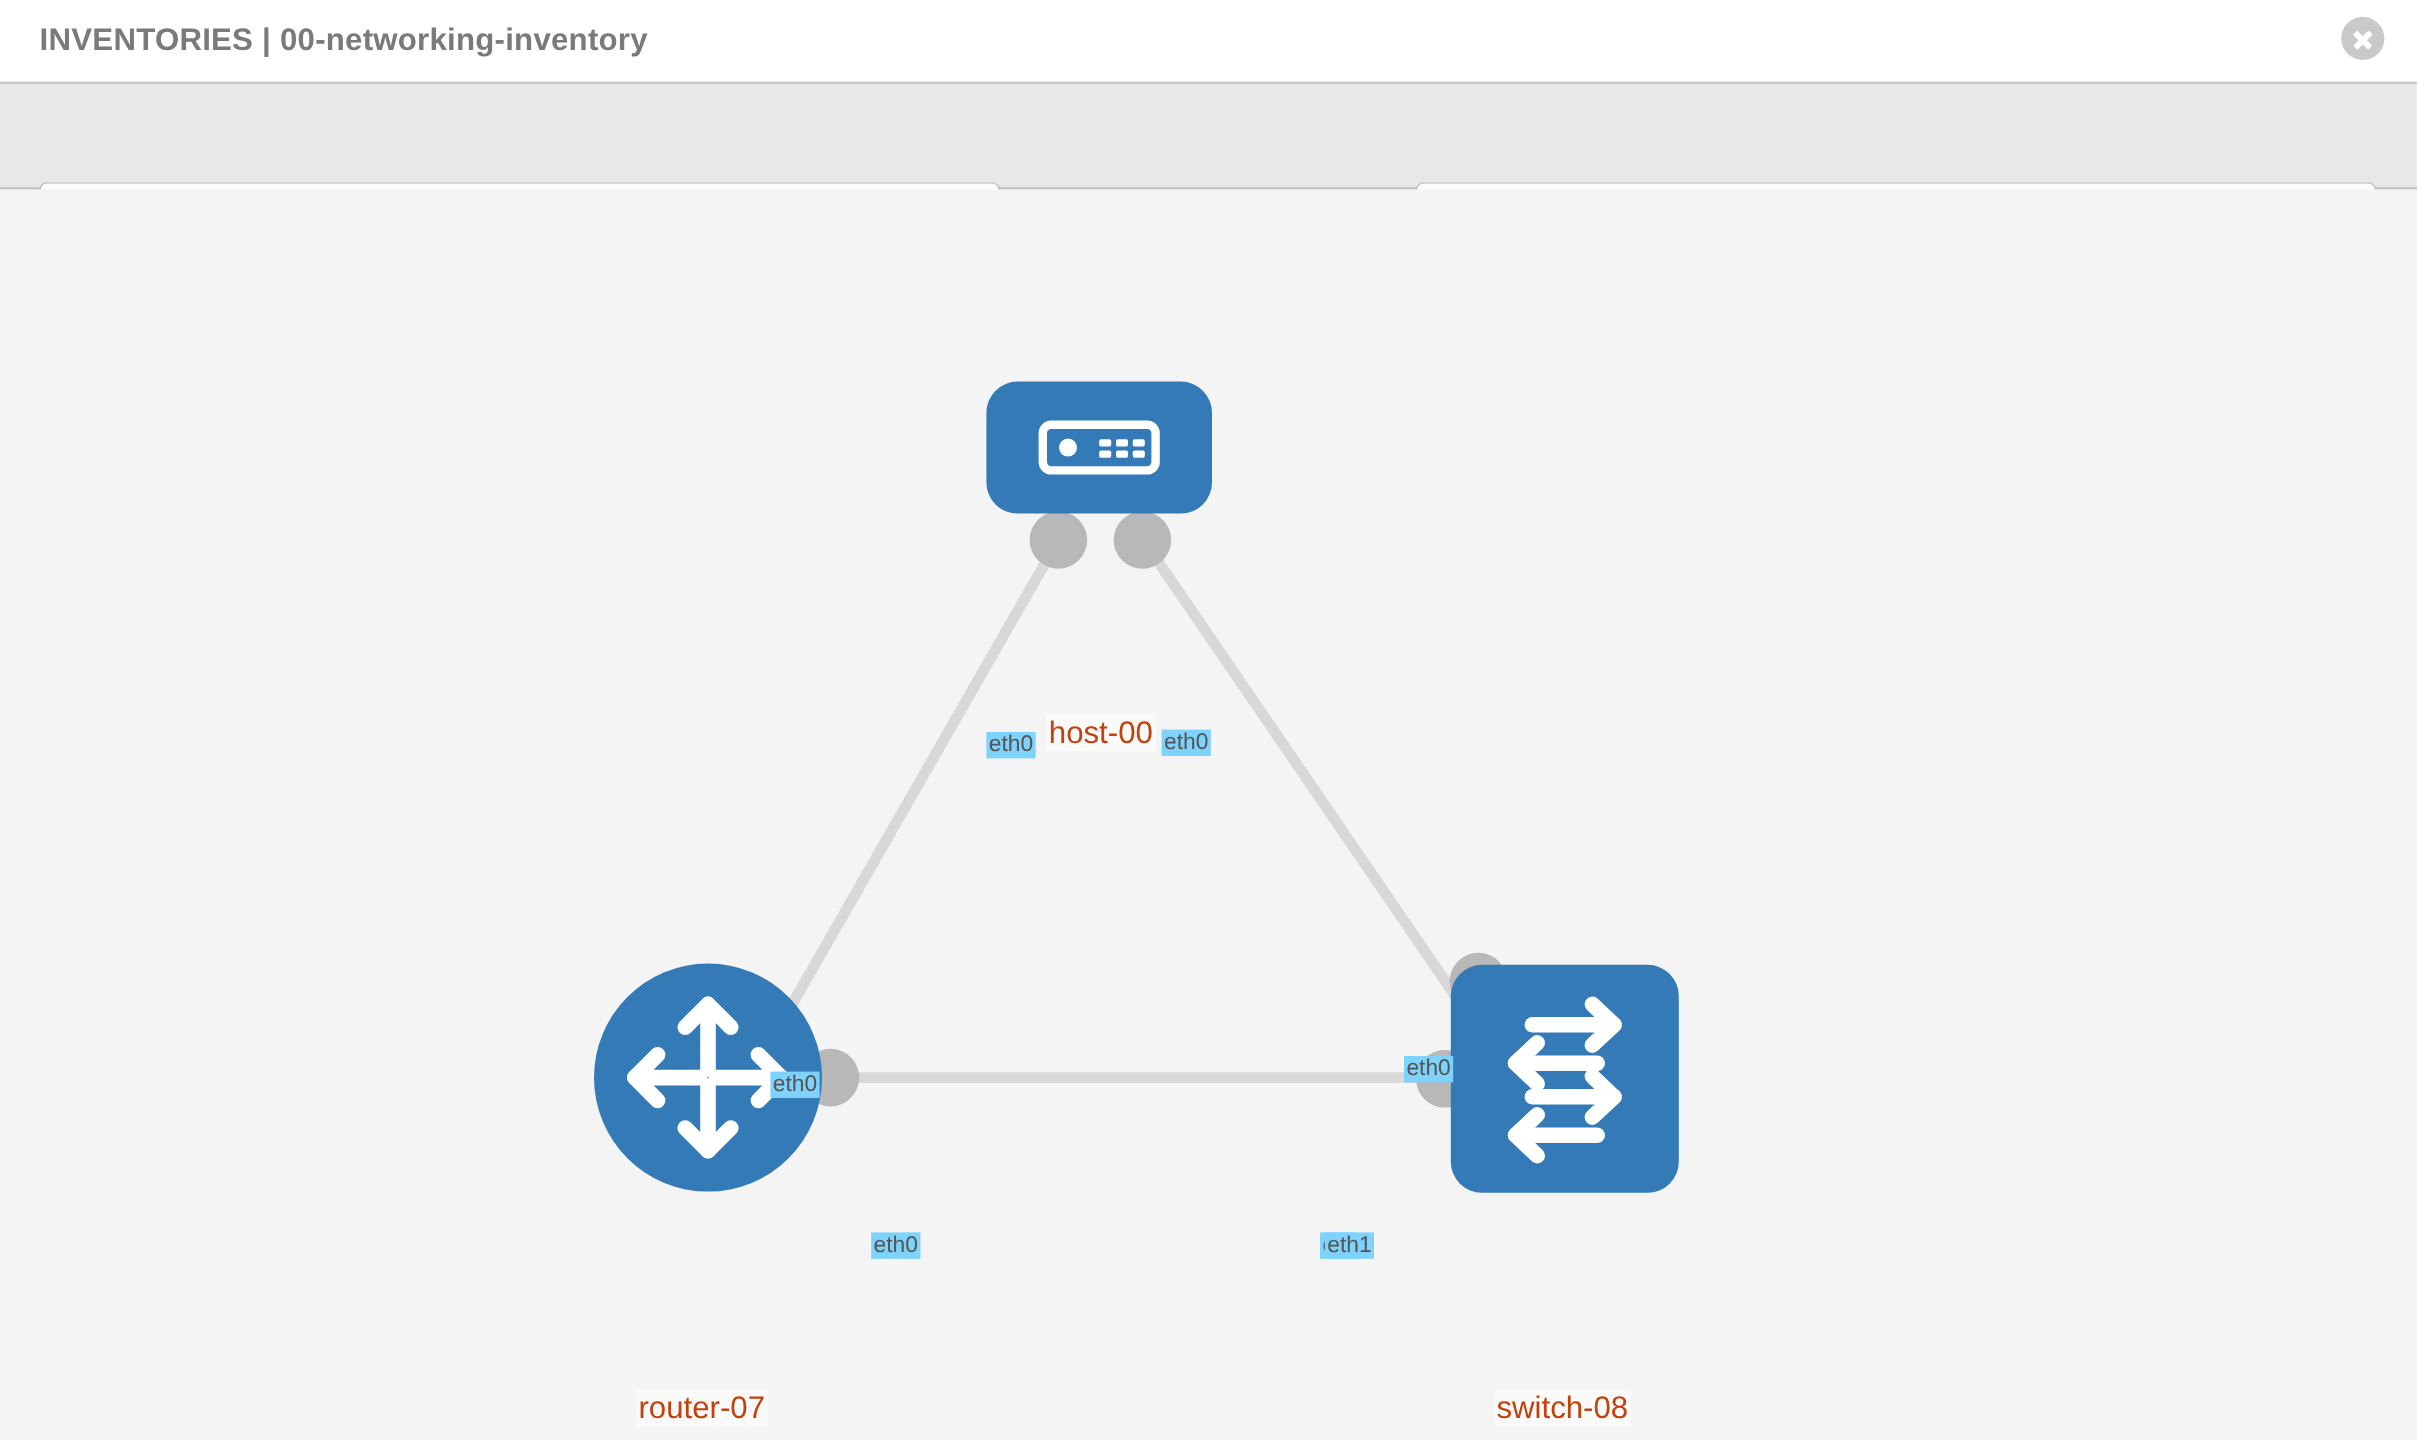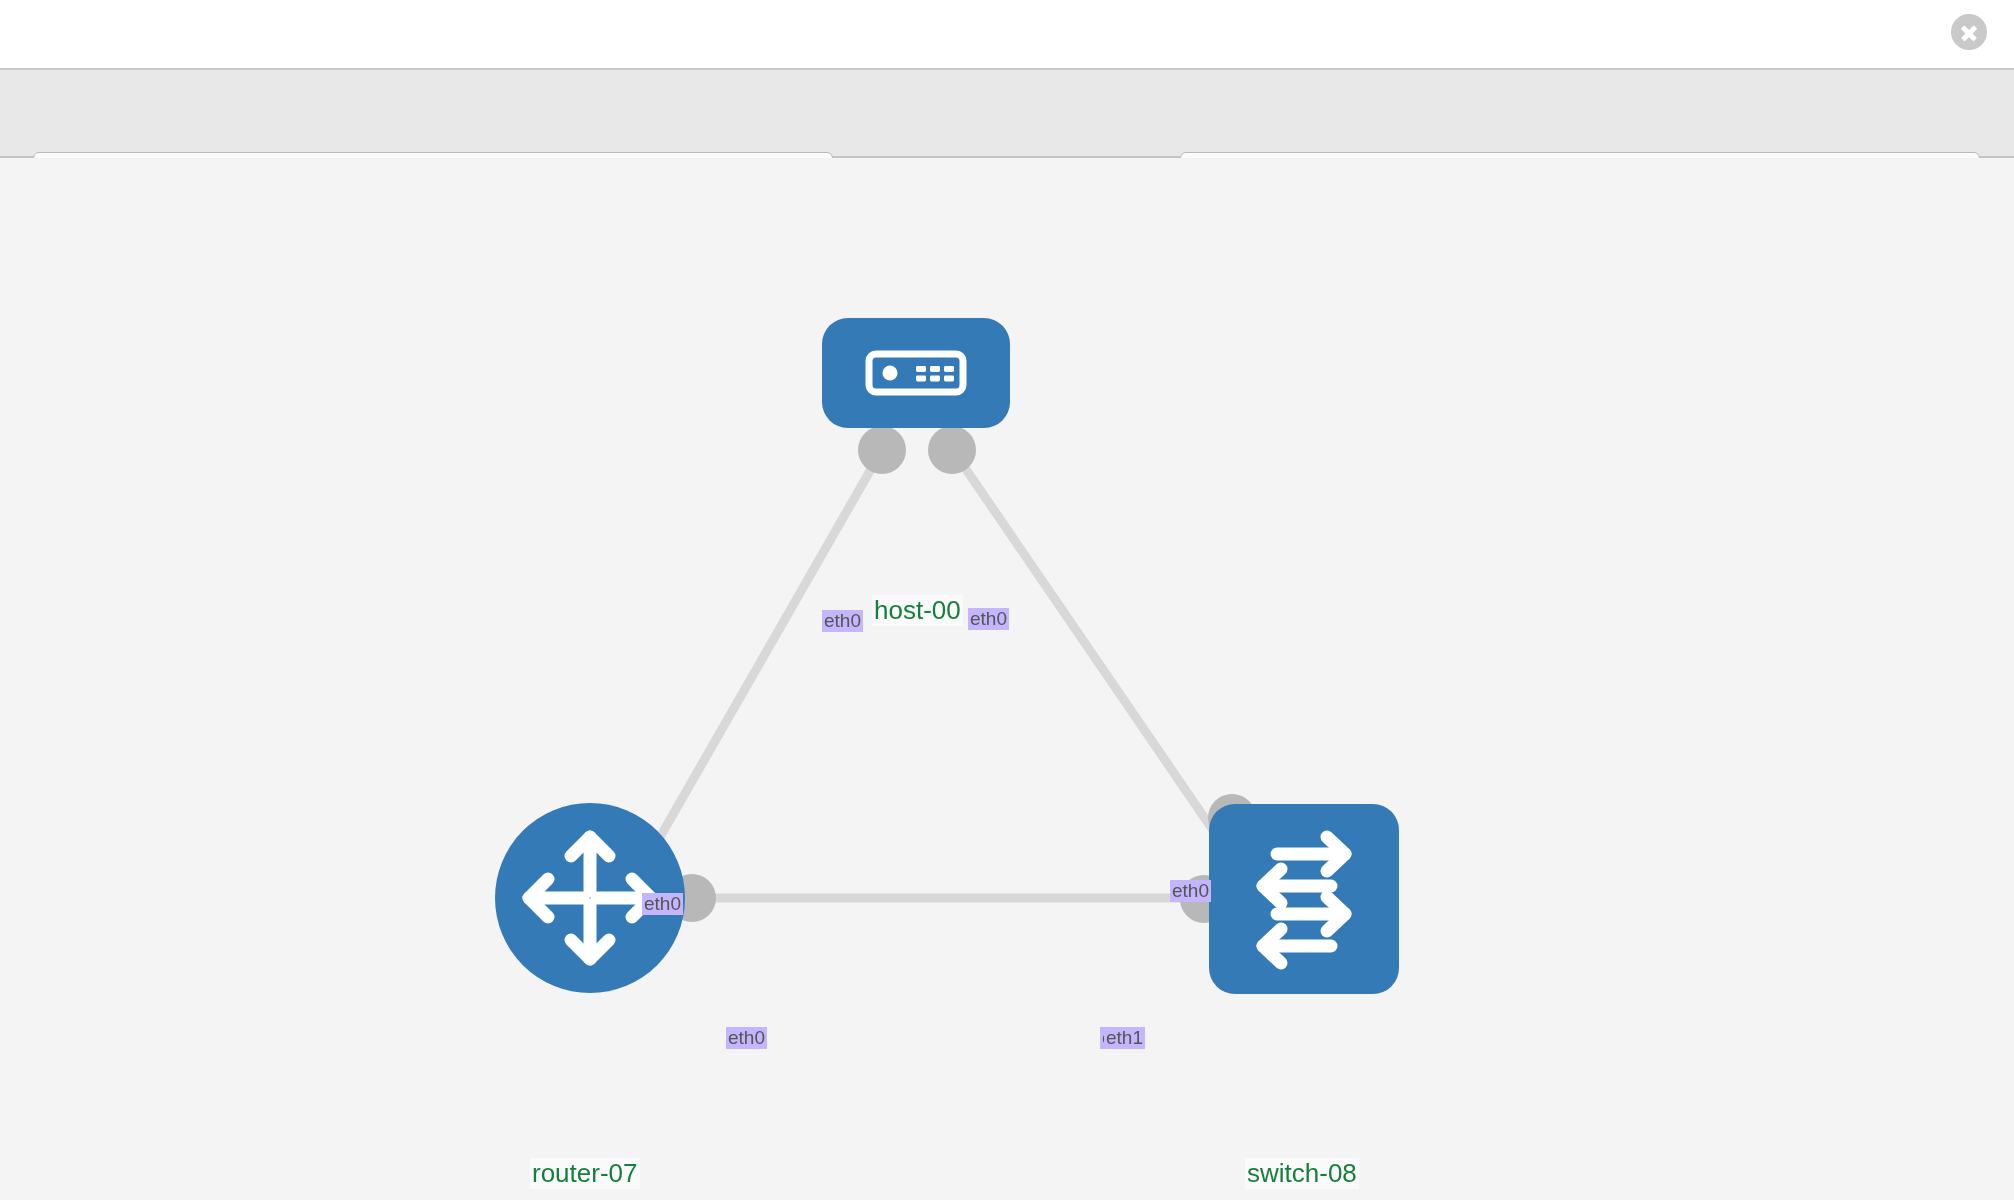--- a/index.html
+++ b/index.html
@@ -109,51 +109,52 @@
     background: #337ab7;
     cursor: pointer;
   }
   #node-host   { left: 822px; top: 160px;  width: 188px; height: 110px; border-radius: 26px; }
   #node-router { left: 495px; top: 645px;  width: 190px; height: 190px; border-radius: 50%; }
   #node-switch { left: 1209px; top: 646px; width: 190px; height: 190px; border-radius: 26px; }
 
   .node-caption {
     position: absolute;
     font-size: 26px;
-    color: #15803d;
+    color: #c2410c;
     background: #fafafa;
     white-space: nowrap;
     padding: 0 2px;
     cursor: pointer;
   }
   #caption-host   { left: 872px; top: 437px; }
   #caption-router { left: 530px; top: 1000px; }
   #caption-switch { left: 1245px; top: 1000px; }
 
   .edge-label {
     position: absolute;
     font-size: 19px;
     color: #555555;
-    background: #c4b5fd;
+    background: #7dd3fc;
     white-space: nowrap;
     padding: 0 2px;
     cursor: pointer;
   }
   #lbl-host-left   { left: 822px; top: 452px; }
   #lbl-host-right  { left: 968px; top: 450px; }
   #lbl-router-up   { left: 642px; top: 735px; }
   #lbl-switch-up   { left: 1170px; top: 722px; }
   #lbl-router-e0   { left: 726px; top: 869px; }
   #lbl-switch-e0   { left: 1100px; top: 869px; }
   #lbl-switch-e1   { left: 1104px; top: 869px; }
 </style>
 </head>
 <body>
 
 <div id="header">
+  <div id="page-title">INVENTORIES | 00-networking-inventory</div>
   <div id="close-btn"></div>
 </div>
 
 <div id="toolbar">
 
   <div class="field" id="actions-select">
     <span class="field-label">ACTIONS</span>
     <span class="caret"></span>
   </div>
 

